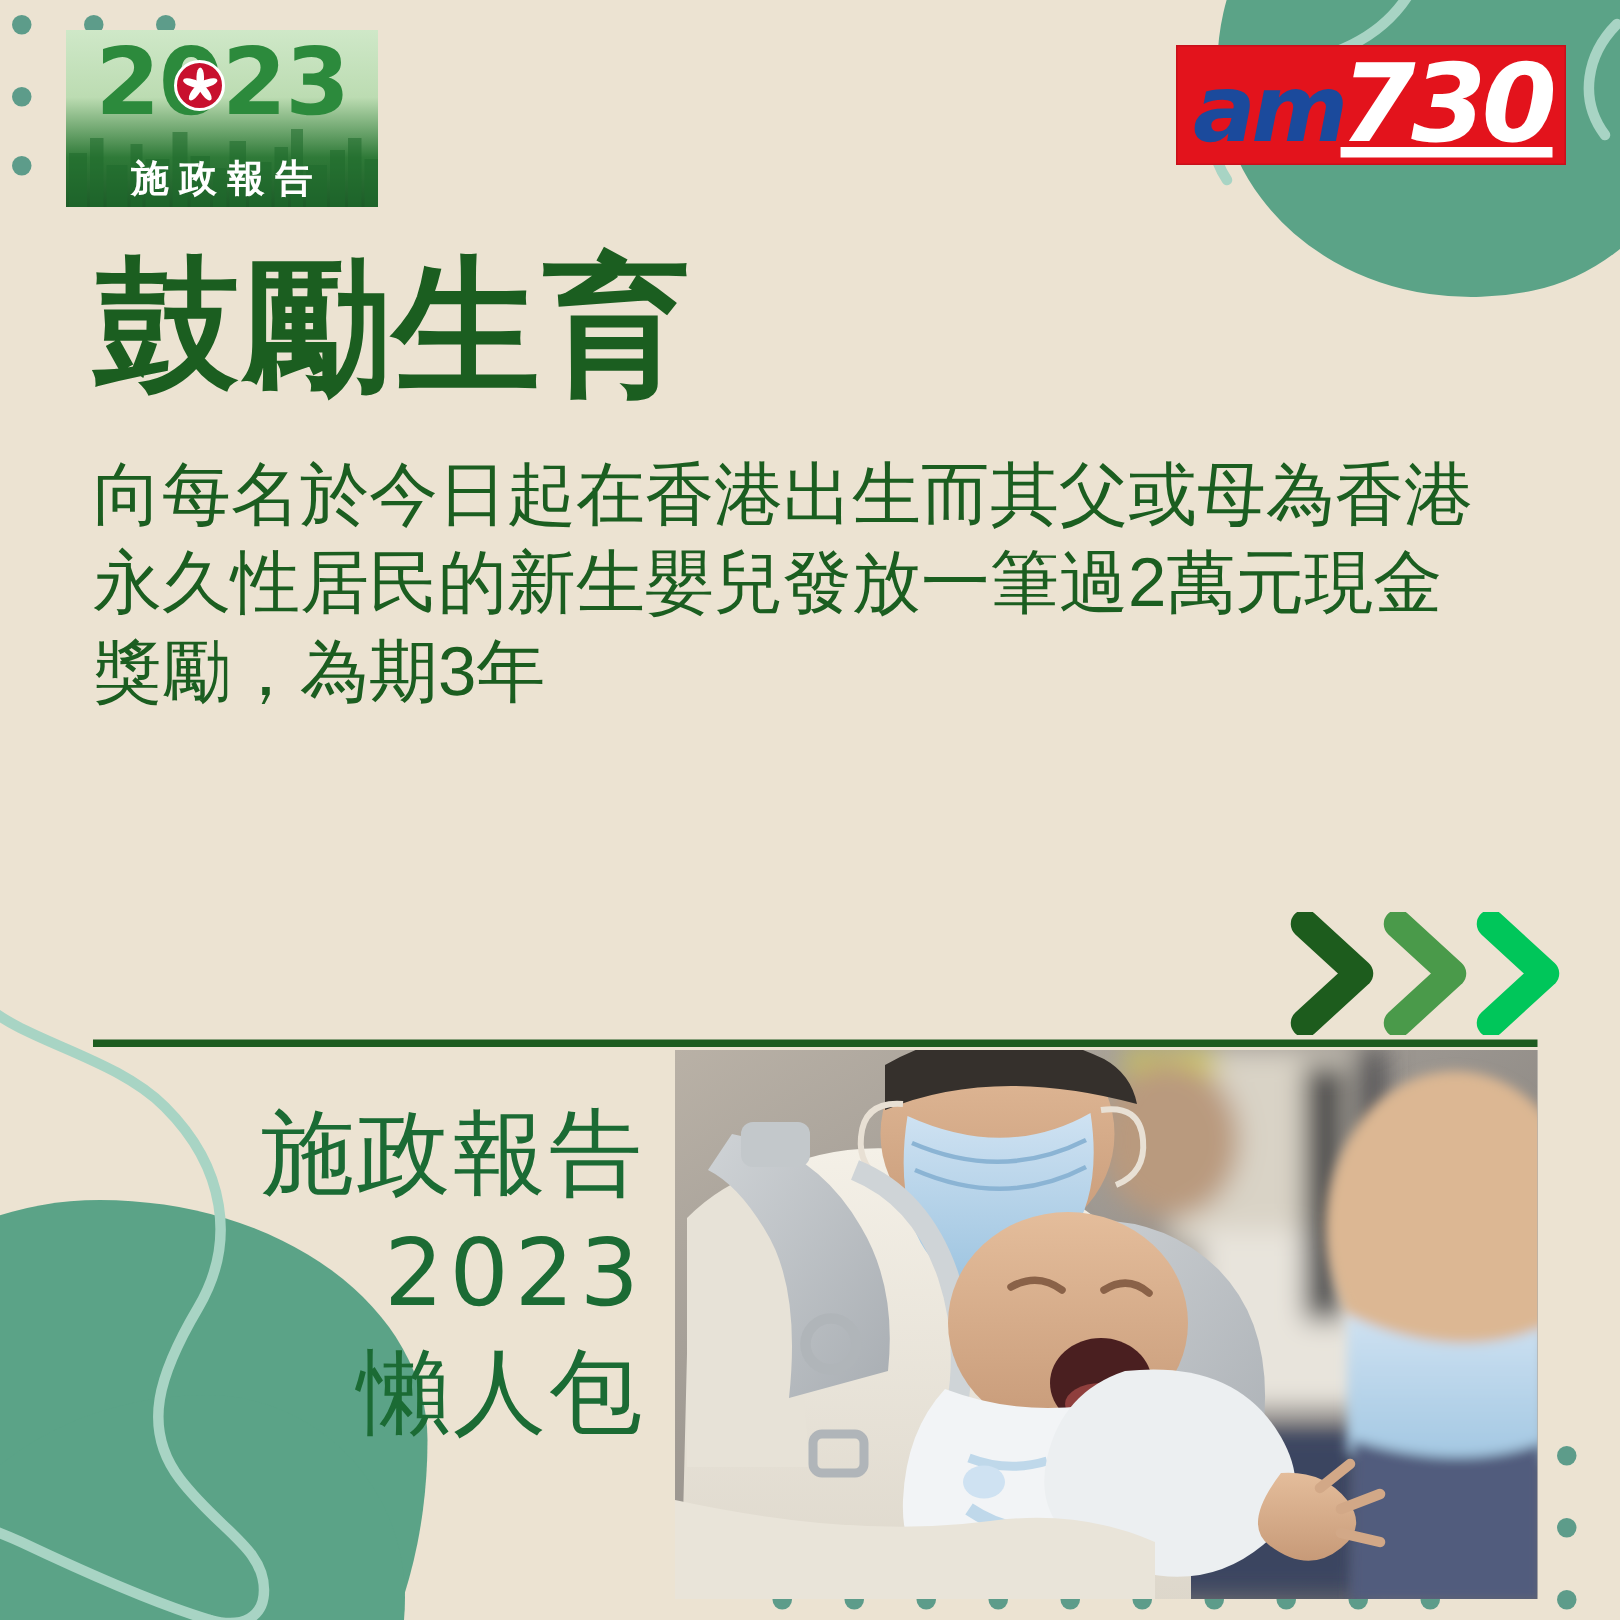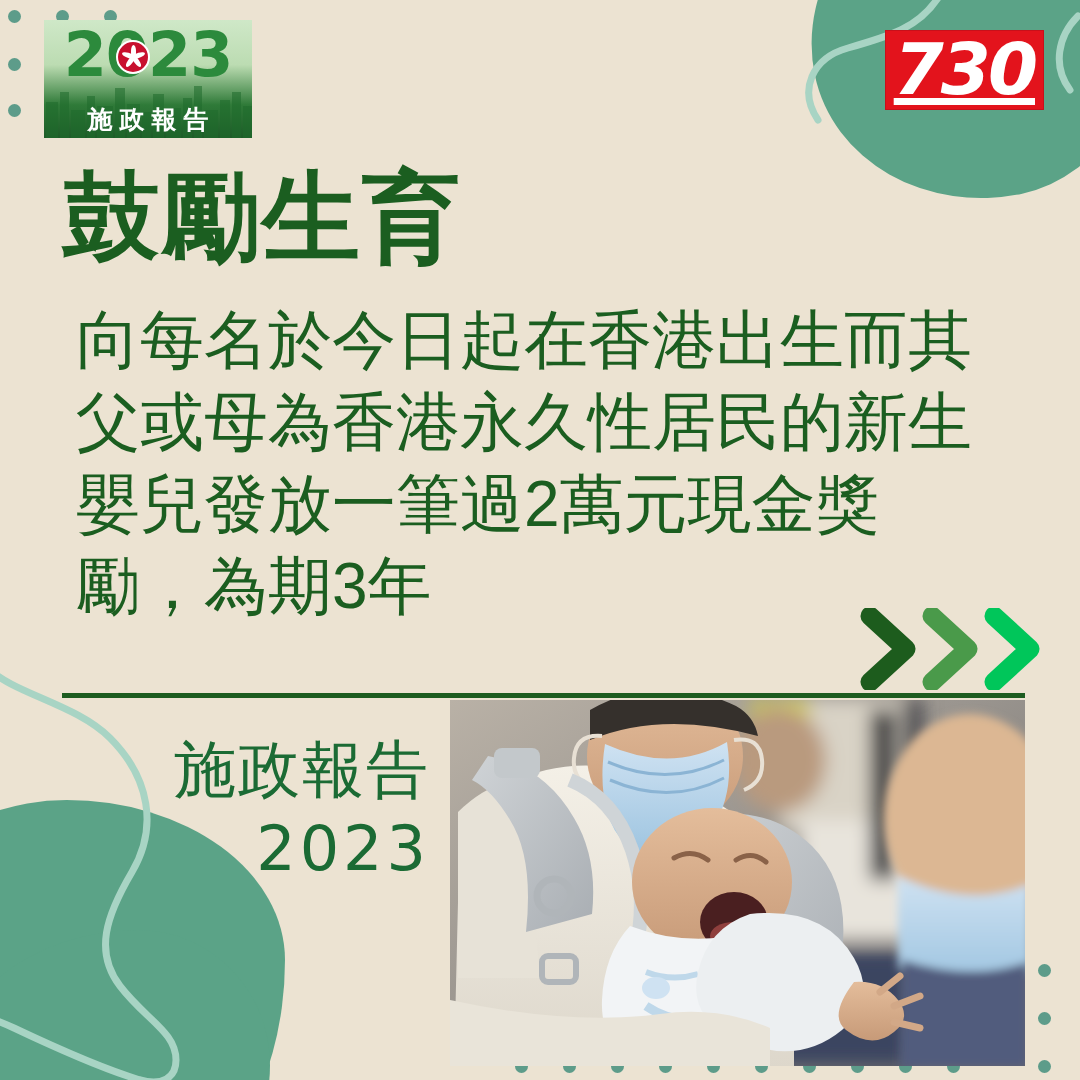--- a/index.html
+++ b/index.html
@@ -167,24 +167,24 @@
     font-size: 98px;
     font-weight: bold;
     color: #1b5e20;
     letter-spacing: 2px;
     line-height: 1.08;
   }
 
   
   .body-text {
     position: absolute;
-    left: 76px;
+    left: 62px;
     top: 300px;
     width: 930px;
-    font-size: 64px;
+    font-size: 46px;
     color: #1b5e20;
     line-height: 1.28;
     letter-spacing: 0px;
   }
 
   
   .chevrons {
     position: absolute;
     right: 38px;
     top: 608px;
@@ -301,20 +301,21 @@
       <span class="petal" style="transform:rotate(0deg)"></span>
       <span class="petal" style="transform:rotate(72deg)"></span>
       <span class="petal" style="transform:rotate(144deg)"></span>
       <span class="petal" style="transform:rotate(216deg)"></span>
       <span class="petal" style="transform:rotate(288deg)"></span>
     </div>
     <div class="logo-cn">施政報告</div>
   </div>
 
   <div class="am730">
+    <span class="am">am</span>
     <span class="num">730</span>
   </div>
 
   <div class="headline">鼓勵生育</div>
 
   <div class="body-text">向每名於今日起在香港出生而其父或母為香港永久性居民的新生嬰兒發放一筆過2萬元現金獎勵，為期3年</div>
 
   <div class="chevrons">
     <svg class="chev" viewBox="0 0 60 82">
       <path d="M 12 8 L 48 41 L 12 74" fill="none" stroke="#1d5c1d" stroke-width="19" stroke-linecap="round" stroke-linejoin="round"></path>
@@ -325,20 +326,21 @@
     <svg class="chev" viewBox="0 0 60 82">
       <path d="M 12 8 L 48 41 L 12 74" fill="none" stroke="#00c65a" stroke-width="19" stroke-linecap="round" stroke-linejoin="round"></path>
     </svg>
   </div>
 
   <div class="rule"></div>
 
   <div class="caption">
     <div>施政報告</div>
     <div class="num-line">2023</div>
+    <div>懶人包</div>
   </div>
 
   <div class="photo">
     <svg width="575" height="366" viewBox="0 0 575 366">
       <defs>
         <linearGradient id="bgGrad" x1="0" y1="0" x2="1" y2="1">
           <stop offset="0%" stop-color="#b9b1a6"></stop>
           <stop offset="45%" stop-color="#9a958f"></stop>
           <stop offset="100%" stop-color="#6e6a68"></stop>
         </linearGradient>

